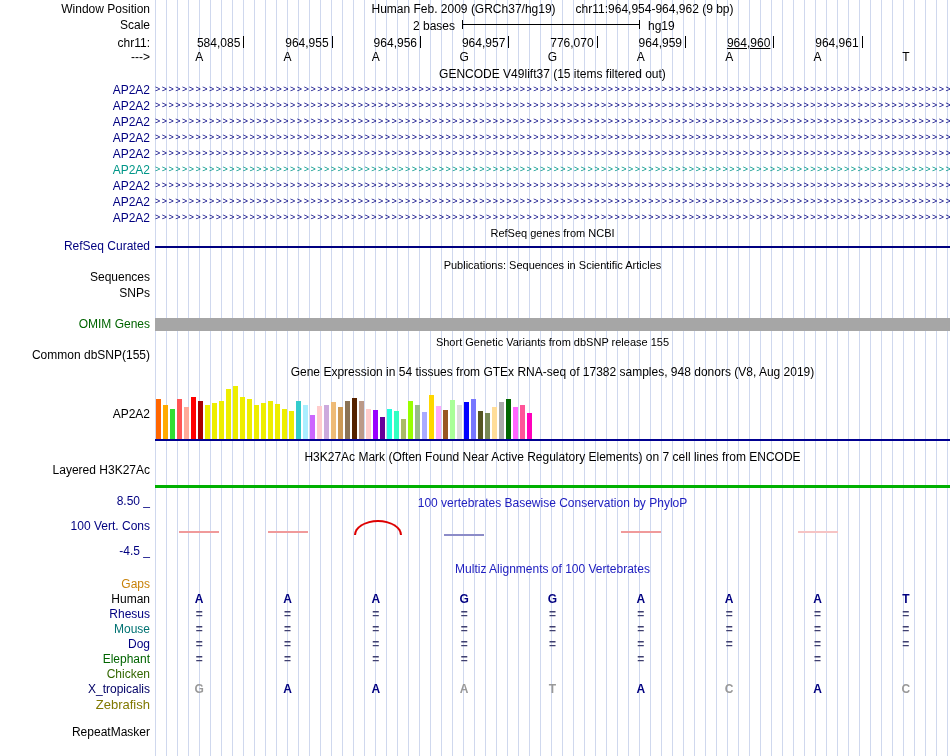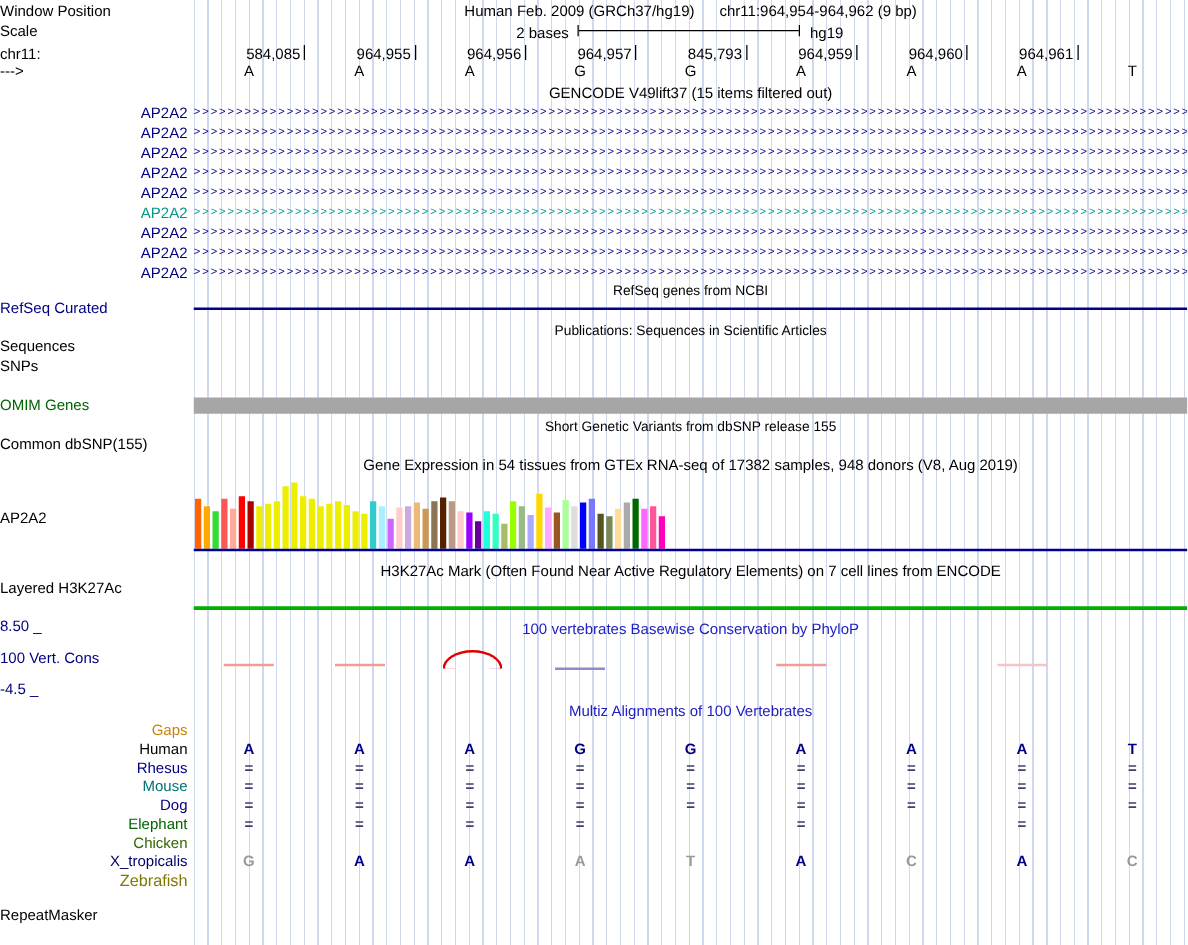--- a/index.html
+++ b/index.html
@@ -1,20 +1,20 @@
 <!DOCTYPE html>
 <html><head>
 <meta charset="utf-8">
 <style>
   html,body{margin:0;padding:0;background:#fff;}
   #stage{position:relative;width:950px;height:756px;background:#fff;overflow:hidden;
          font-family:"Liberation Sans",sans-serif;color:#000;}
   #stripes{position:absolute;left:155px;top:0;width:795px;height:756px;
            background:repeating-linear-gradient(to right,#cfd8ee 0,#cfd8ee 1px,transparent 1px,transparent 11px);}
-  .lbl{position:absolute;left:0;width:150px;text-align:left;font-size:12px;line-height:13px;height:13px;white-space:nowrap;}
+  .lbl{position:absolute;left:0;width:150px;text-align:right;font-size:12px;line-height:13px;height:13px;white-space:nowrap;}
   .title{position:absolute;left:155px;width:795px;text-align:center;font-size:12px;line-height:14px;white-space:nowrap;}
   .title.sm{font-size:11px;}
   .hline{position:absolute;left:155px;width:795px;}
   #scalebar{position:absolute;left:462px;top:20px;width:176px;height:9px;
             border-left:1px solid #000;border-right:1px solid #000;
             background:linear-gradient(#000,#000) center/100% 1px no-repeat;}
   #gtex-bars{position:absolute;left:156px;top:385px;width:400px;height:54px;display:flex;align-items:flex-end;}
   .hdr-gap{margin-right:20px;}
 </style>
 </head>
@@ -37,25 +37,25 @@
   <div class="lbl" style="top:51px">---&gt;</div>
   <div id="ruler">
       <div style="position: absolute; left: 163.333px; top: 36px; width: 77px; text-align: right; font-size: 12px;">584,085</div>
       <div style="position: absolute; left: 243.333px; top: 36px; width: 1px; height: 12px; background: rgb(0, 0, 0);"></div>
       <div style="position: absolute; left: 251.667px; top: 36px; width: 77px; text-align: right; font-size: 12px;">964,955</div>
       <div style="position: absolute; left: 331.667px; top: 36px; width: 1px; height: 12px; background: rgb(0, 0, 0);"></div>
       <div style="position: absolute; left: 340px; top: 36px; width: 77px; text-align: right; font-size: 12px;">964,956</div>
       <div style="position: absolute; left: 420px; top: 36px; width: 1px; height: 12px; background: rgb(0, 0, 0);"></div>
       <div style="position: absolute; left: 428.333px; top: 36px; width: 77px; text-align: right; font-size: 12px;">964,957</div>
       <div style="position: absolute; left: 508.333px; top: 36px; width: 1px; height: 12px; background: rgb(0, 0, 0);"></div>
-      <div style="position: absolute; left: 516.667px; top: 36px; width: 77px; text-align: right; font-size: 12px;">845,793</div>
+      <div style="position: absolute; left: 516.667px; top: 36px; width: 77px; text-align: right; font-size: 12px;">776,070</div>
       <div style="position: absolute; left: 596.667px; top: 36px; width: 1px; height: 12px; background: rgb(0, 0, 0);"></div>
       <div style="position: absolute; left: 605px; top: 36px; width: 77px; text-align: right; font-size: 12px;">964,959</div>
       <div style="position: absolute; left: 685px; top: 36px; width: 1px; height: 12px; background: rgb(0, 0, 0);"></div>
-      <div style="position: absolute; left: 693.333px; top: 36px; width: 77px; text-align: right; font-size: 12px;">964,960</div>
+      <div style="position: absolute; left: 693.333px; top: 36px; width: 77px; text-align: right; font-size: 12px; text-decoration: underline;">964,960</div>
       <div style="position: absolute; left: 773.333px; top: 36px; width: 1px; height: 12px; background: rgb(0, 0, 0);"></div>
       <div style="position: absolute; left: 781.667px; top: 36px; width: 77px; text-align: right; font-size: 12px;">964,961</div>
       <div style="position: absolute; left: 861.667px; top: 36px; width: 1px; height: 12px; background: rgb(0, 0, 0);"></div>
       <div style="position: absolute; left: 155px; top: 50px; width: 88.3333px; text-align: center; font-size: 12px;">A</div>
       <div style="position: absolute; left: 243.333px; top: 50px; width: 88.3333px; text-align: center; font-size: 12px;">A</div>
       <div style="position: absolute; left: 331.667px; top: 50px; width: 88.3333px; text-align: center; font-size: 12px;">A</div>
       <div style="position: absolute; left: 420px; top: 50px; width: 88.3333px; text-align: center; font-size: 12px;">G</div>
       <div style="position: absolute; left: 508.333px; top: 50px; width: 88.3333px; text-align: center; font-size: 12px;">G</div>
       <div style="position: absolute; left: 596.667px; top: 50px; width: 88.3333px; text-align: center; font-size: 12px;">A</div>
       <div style="position: absolute; left: 685px; top: 50px; width: 88.3333px; text-align: center; font-size: 12px;">A</div>

